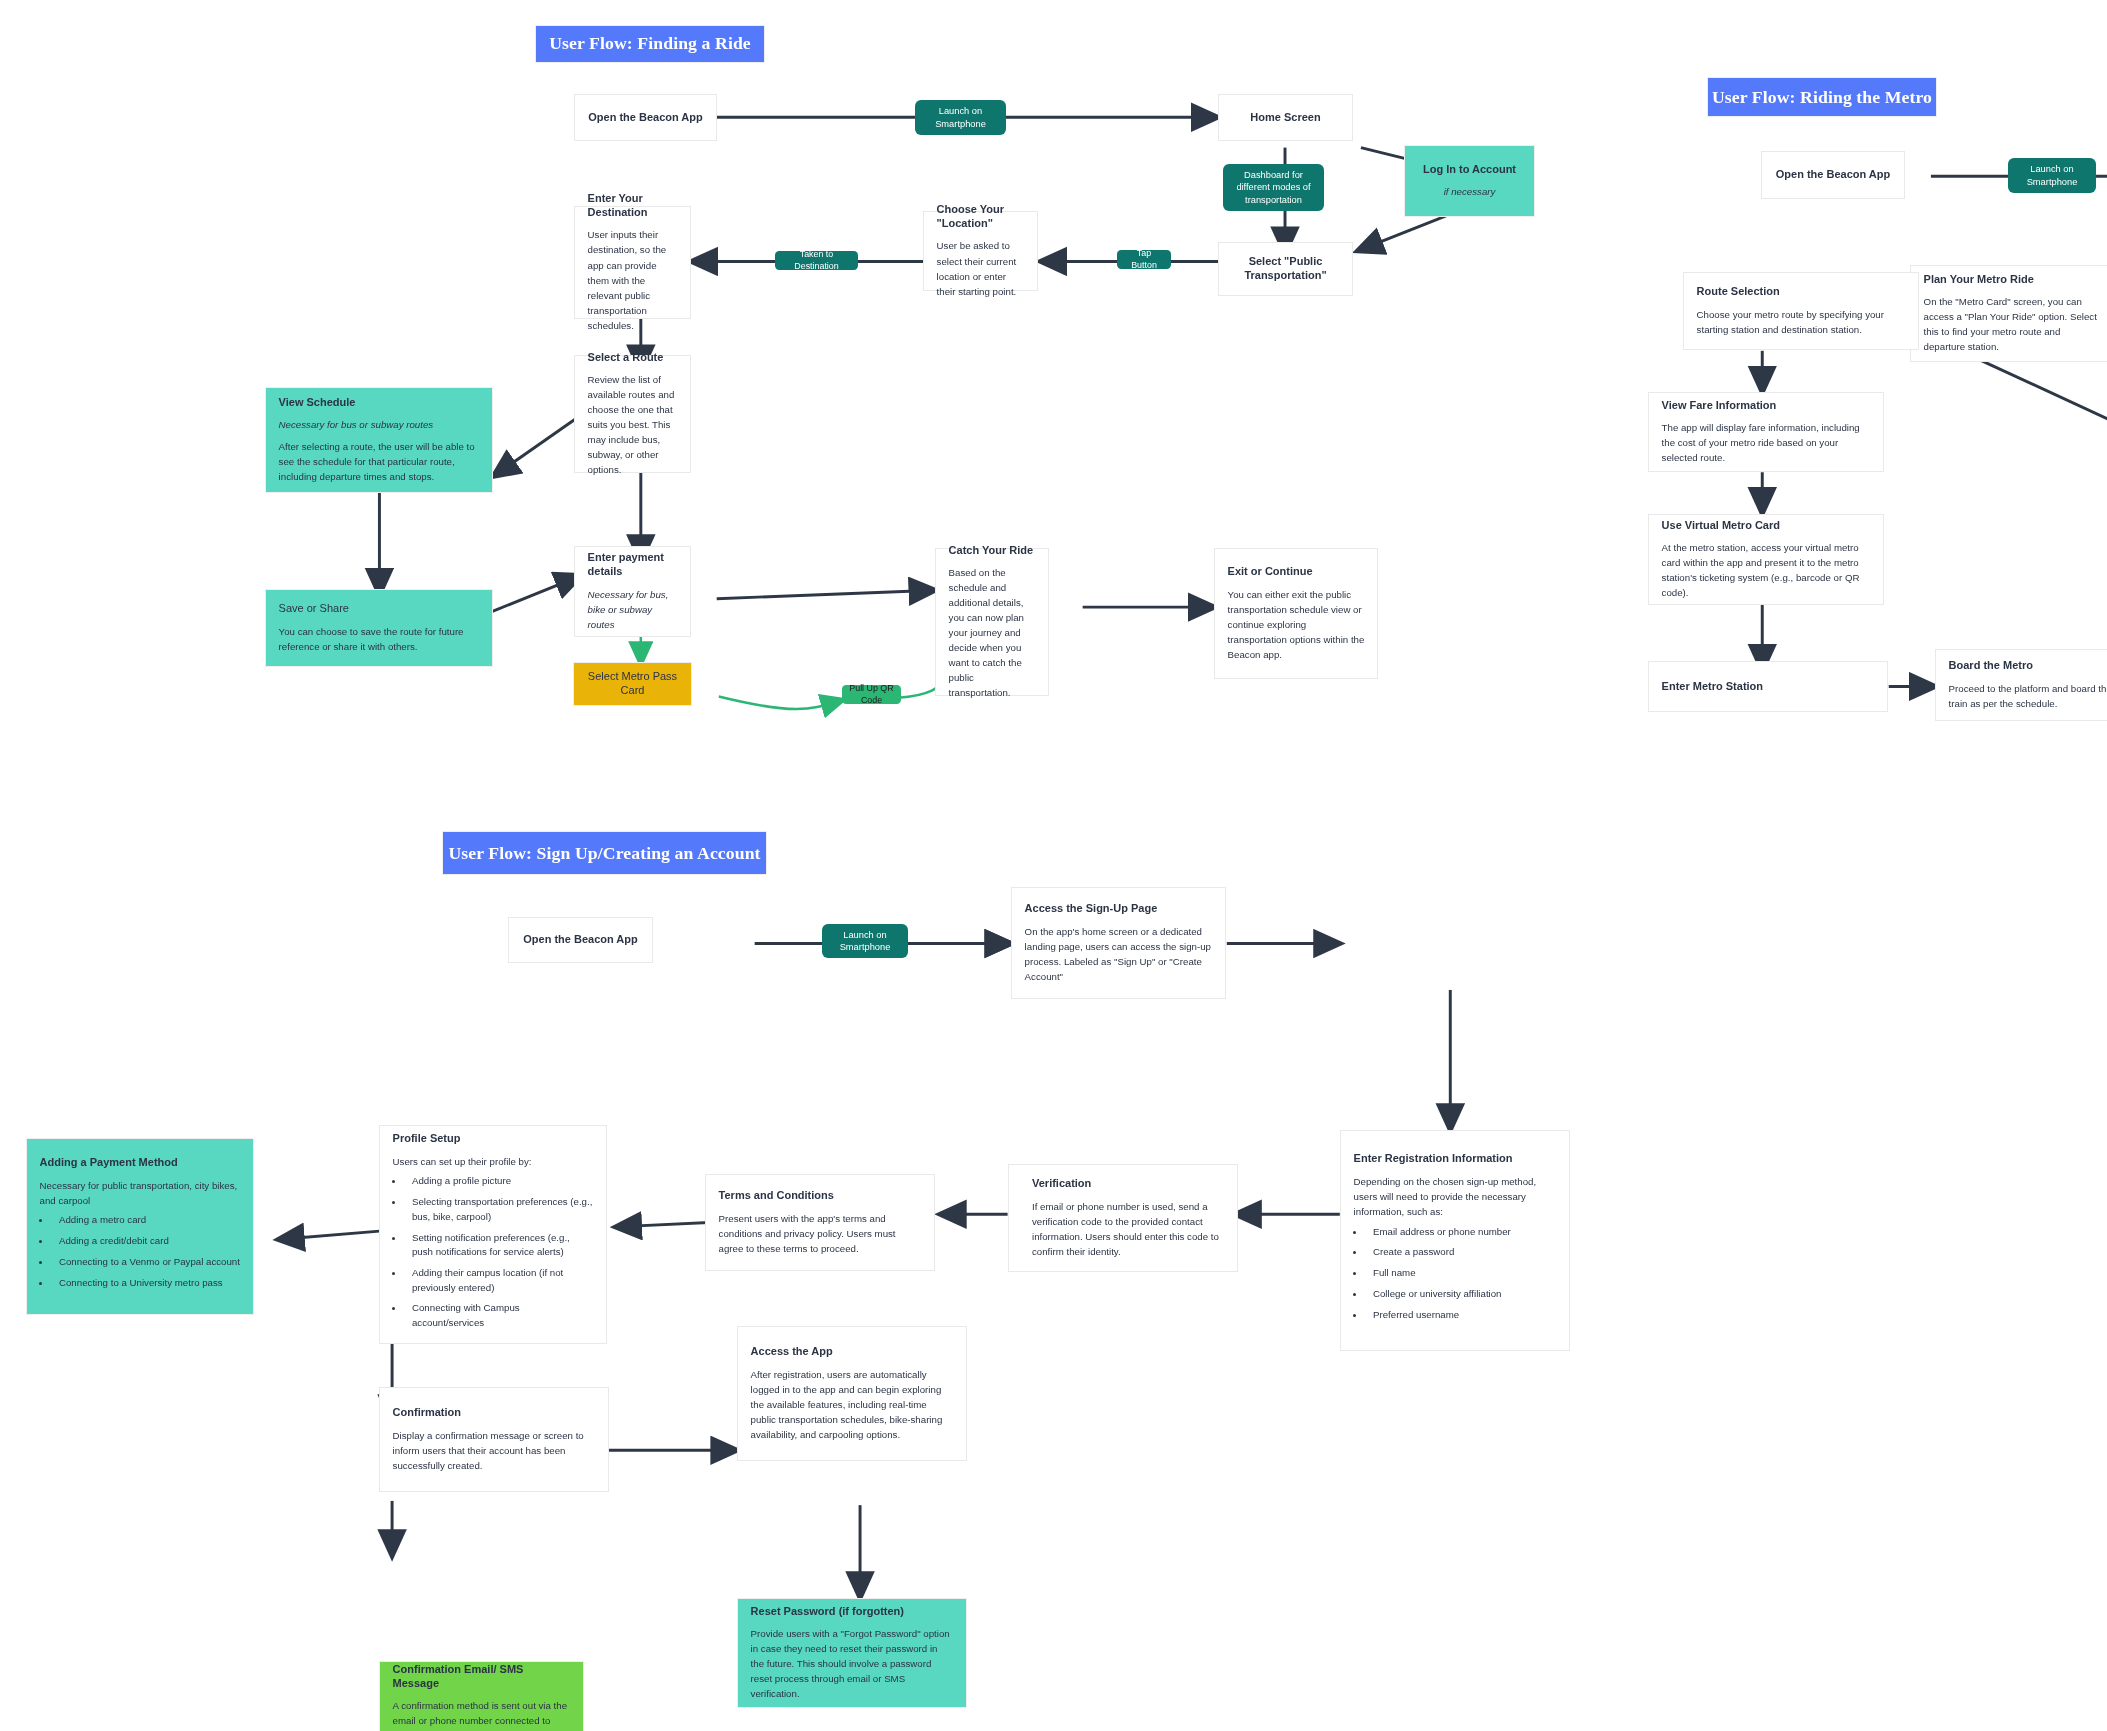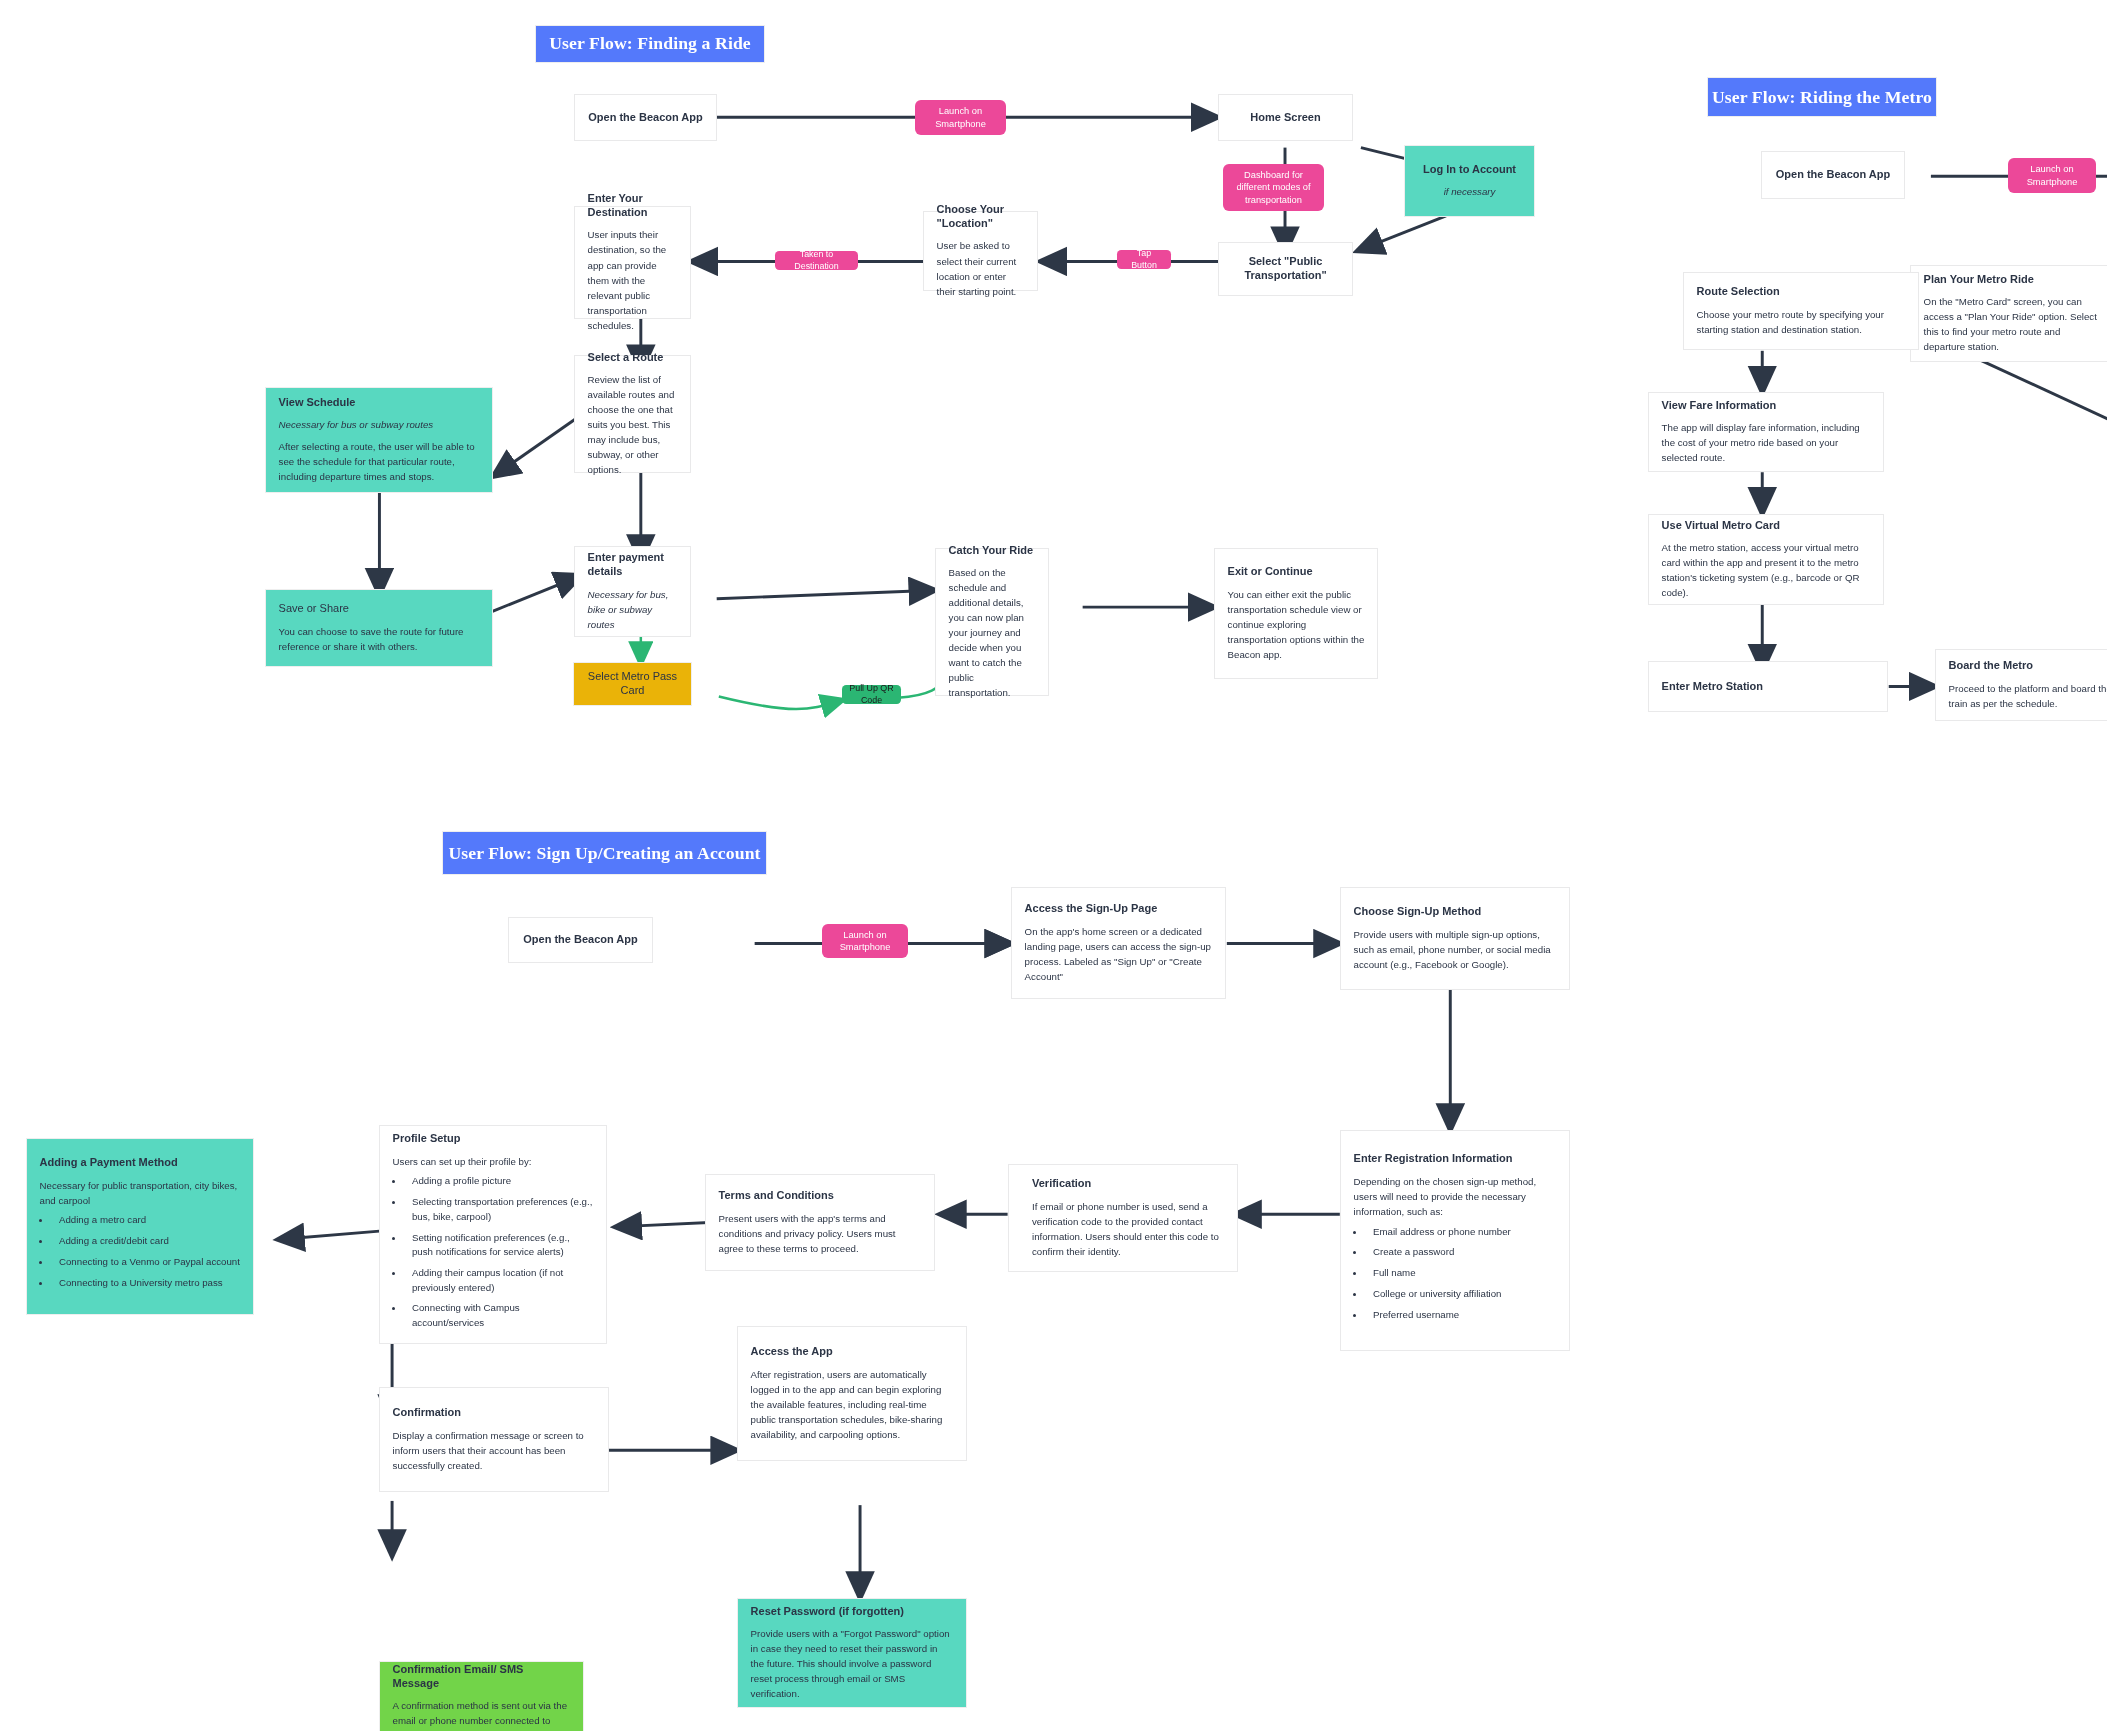--- a/index.html
+++ b/index.html
@@ -75,21 +75,21 @@
     color: #ffffff;
     font-family: "Liberation Serif", serif;
     font-weight: bold;
     font-size: 17.7px;
     letter-spacing: 0.1px;
     white-space: nowrap;
   }
 
   .pill {
     position: absolute;
-    background: #ec4899;
+    background: #0f766e;
     border-radius: 5.9px;
     color: #ffffff;
     font-size: 9.3px;
     line-height: 1.3;
     display: flex;
     align-items: center;
     justify-content: center;
     text-align: center;
     padding: 4.2px 6.7px;
     z-index: 4;
@@ -300,24 +300,20 @@
 
   <div class="pill" style="left:822px; top:924px; width:86px; height:34px;">
     <span>Launch on Smartphone</span>
   </div>
 
   <div class="node" style="left:1011px; top:887px; width:215px; height:112px;">
     <div class="title">Access the Sign-Up Page</div>
     <div class="body">On the app's home screen or a dedicated landing page, users can access the sign-up process. Labeled as "Sign Up" or  "Create Account"</div>
   </div>
 
-  <div class="node" style="left:1340px; top:887px; width:230px; height:103px;">
-    <div class="title">Choose Sign-Up Method</div>
-    <div class="body">Provide users with multiple sign-up options, such as email, phone number, or social media account (e.g., Facebook or Google).</div>
-  </div>
 
   <div class="node" style="left:1340px; top:1130px; width:230px; height:221px;">
     <div class="title">Enter Registration Information</div>
     <div class="body">Depending on the chosen sign-up method, users will need to provide the necessary information, such as:</div>
     <ul>
       <li>Email address or phone number</li>
       <li>Create a password</li>
       <li>Full name</li>
       <li>College or university affiliation</li>
       <li>Preferred username</li>

